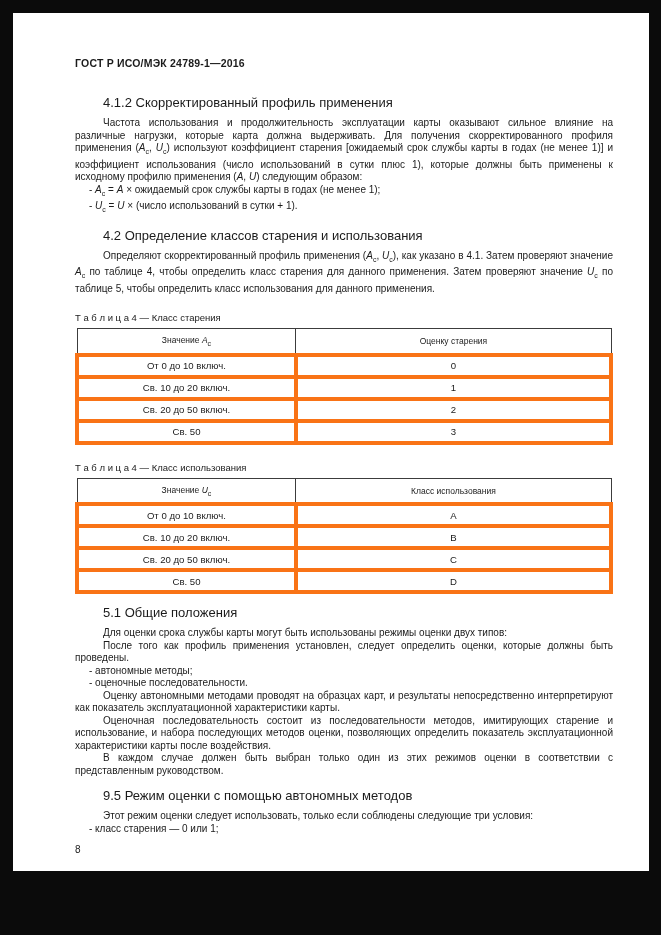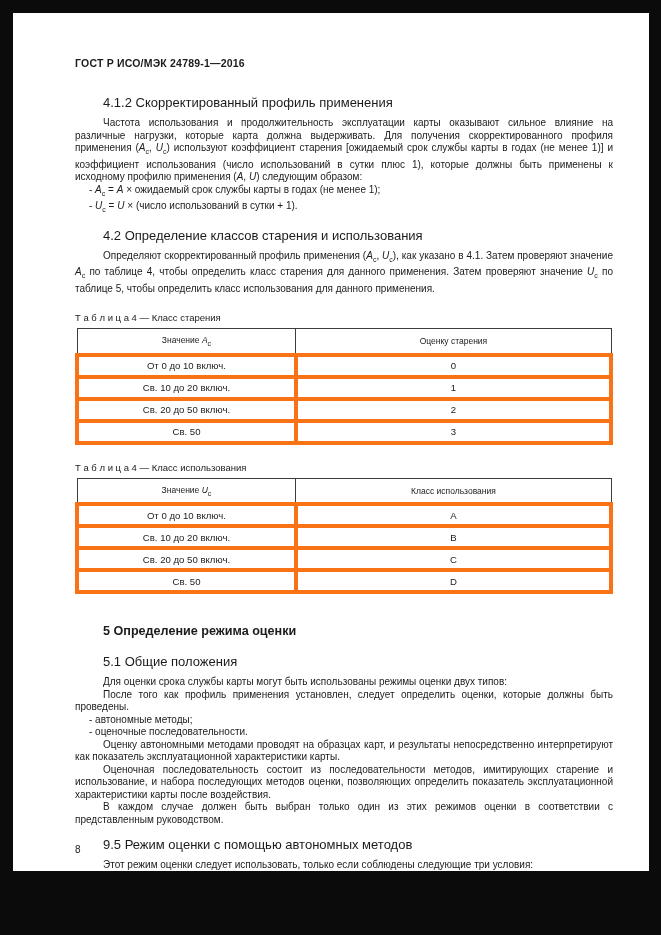--- a/index.html
+++ b/index.html
@@ -150,21 +150,20 @@
           <td>Св. 20 до 50 включ.</td>
           <td>C</td>
         </tr>
         <tr>
           <td>Св. 50</td>
           <td>D</td>
         </tr>
       </tbody>
     </table>
 
-    <div class="chapter-heading">5 Определение режима оценки</div>
 
     <div class="subheading">5.1 Общие положения</div>
     <p class="body">Для оценки срока службы карты могут быть использованы режимы оценки двух типов:</p>
     <p class="body">После того как профиль применения установлен, следует определить оценки, которые должны быть проведены.</p>
     <div class="list-item">- автономные методы;</div>
     <div class="list-item">- оценочные последовательности.</div>
     <p class="body">Оценку автономными методами проводят на образцах карт, и результаты непосредственно интерпретируют как показатель эксплуатационной характеристики карты.</p>
     <p class="body">Оценочная последовательность состоит из последовательности методов, имитирующих старение и использование, и набора последующих методов оценки, позволяющих определить показатель эксплуатационной характеристики карты после воздействия.</p>
     <p class="body">В каждом случае должен быть выбран только один из этих режимов оценки в соответствии с представленным руководством.</p>
 

